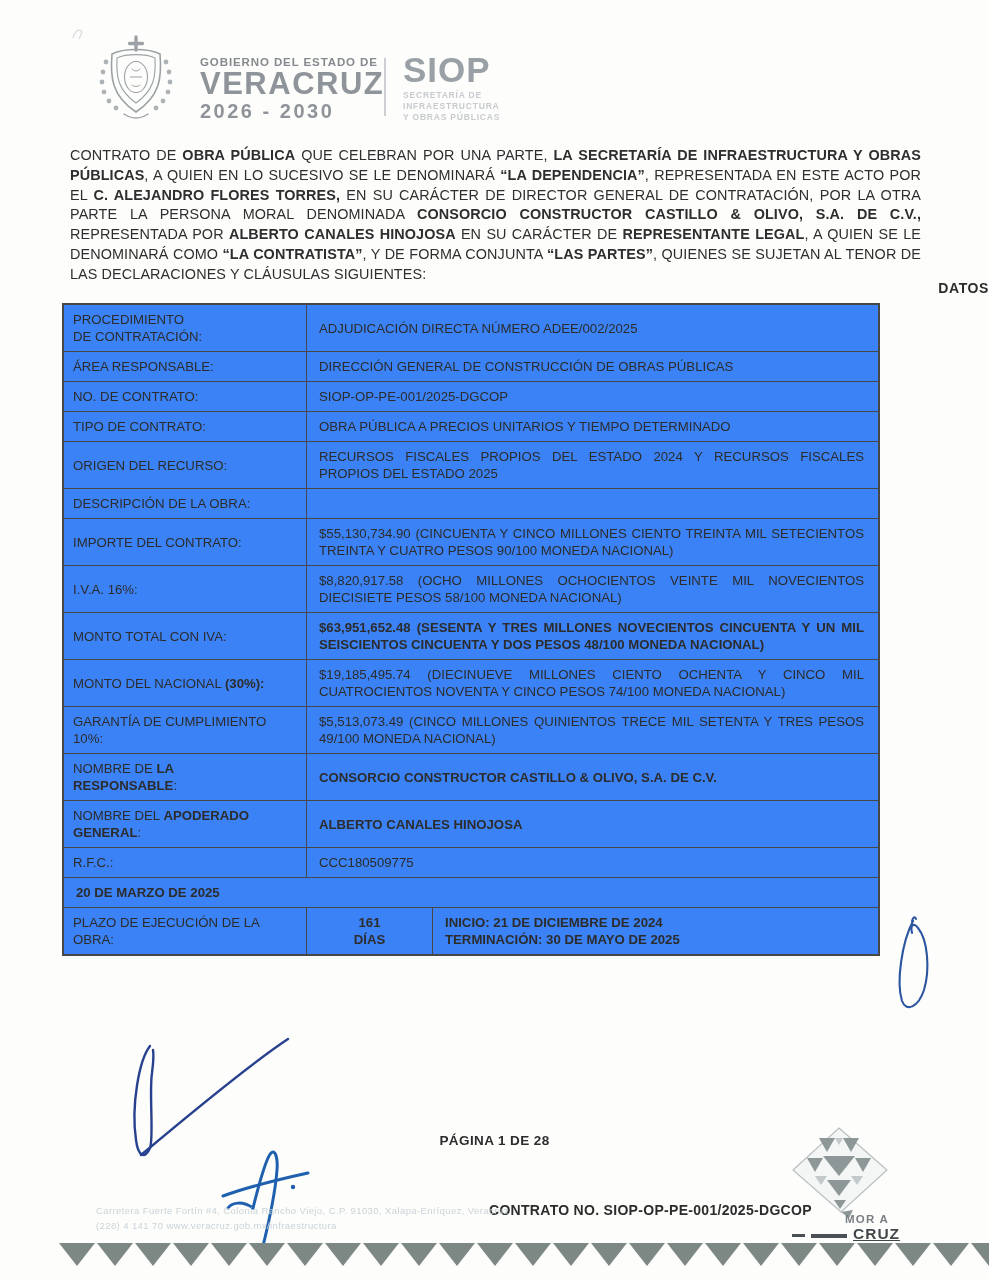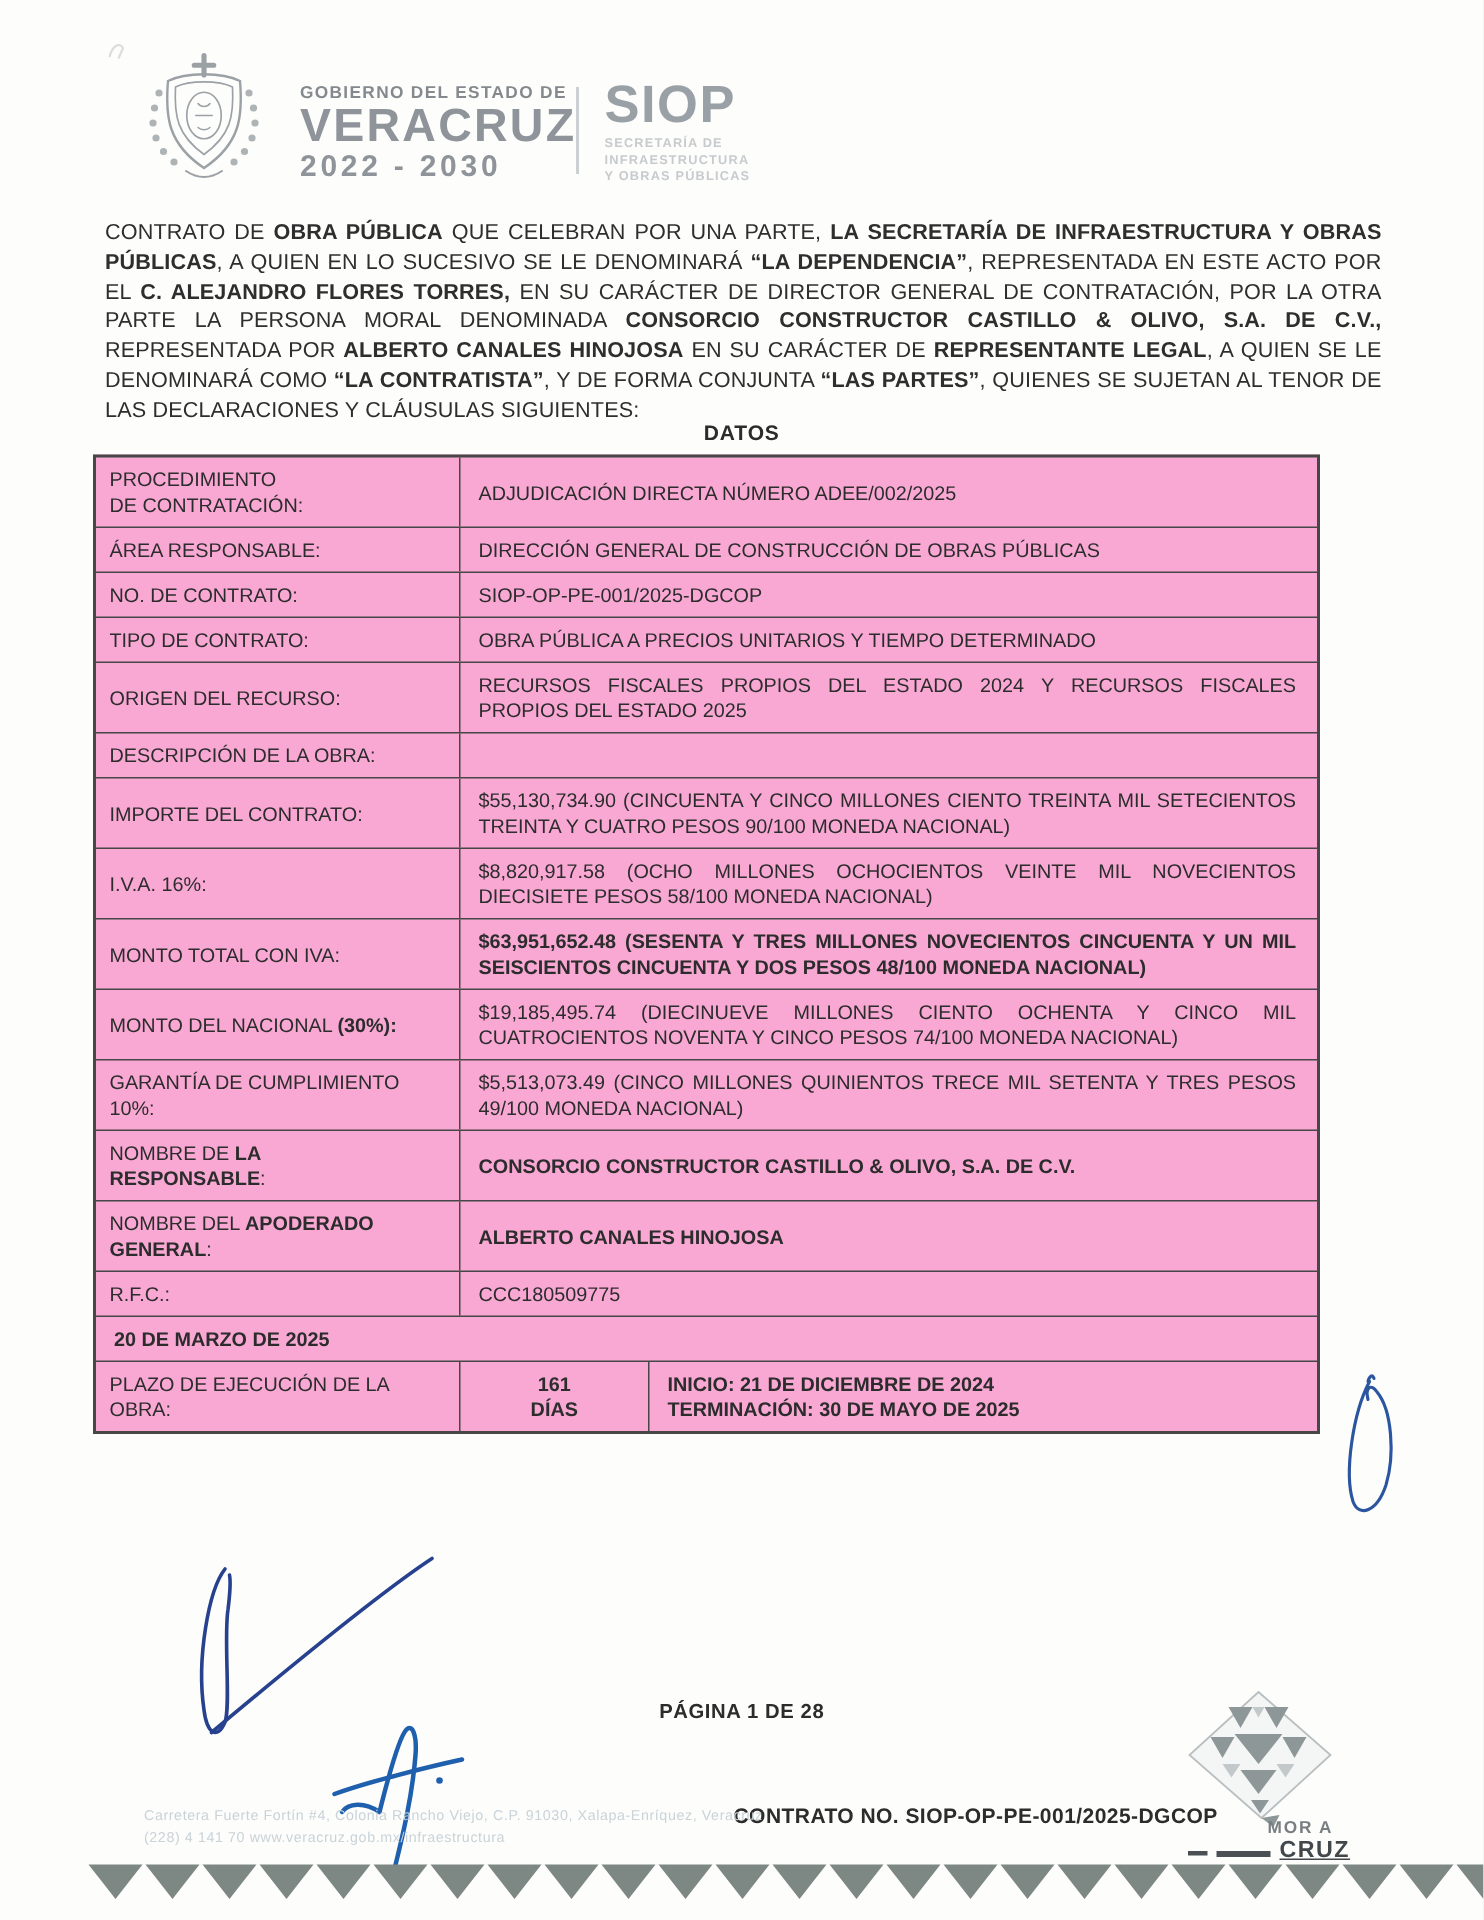--- a/index.html
+++ b/index.html
@@ -18,24 +18,24 @@
   .hdr-divider{position:absolute;left:384px;top:58px;width:2px;height:58px;background:#ccd0d2;}
   .siop-block{position:absolute;left:403px;top:52px;}
   .siop-word{font-size:35px;font-weight:800;letter-spacing:1px;color:#9aa1a6;line-height:36px;}
   .siop-sub{font-size:8.5px;font-weight:700;letter-spacing:.8px;color:#c7cbce;line-height:11px;margin-top:2px;}
   .artifact{position:absolute;left:70px;top:26px;width:18px;height:16px;}
   
   .intro{
     position:absolute;left:70px;top:146px;width:851px;margin:0;
     font-size:14.4px;line-height:19.8px;text-align:justify;color:#2e2e2e;letter-spacing:.1px;
   }
-  .datos{position:absolute;left:0;top:280px;width:100%;text-align:center;
+  .datos{position:absolute;left:0;top:280px;width:100%;text-align:right;
     font-weight:700;font-size:14px;letter-spacing:.6px;color:#2c2c2c;}
   
-  .tbl{position:absolute;left:62px;top:303px;width:818px;border:2px solid #474747;box-sizing:border-box;background:#f9a8d4;}
+  .tbl{position:absolute;left:62px;top:303px;width:818px;border:2px solid #474747;box-sizing:border-box;background:#3b82f6;}
   .t-row{display:flex;border-bottom:1.5px solid #474747;}
   .t-row:last-child{border-bottom:none;}
   .t-label{width:243px;min-width:243px;box-sizing:border-box;border-right:1.5px solid #474747;
     padding:6px 8px 6px 9px;display:flex;align-items:center;font-size:13.2px;line-height:17px;color:#2c2c2c;}
   .t-mid{width:126px;min-width:126px;box-sizing:border-box;border-right:1.5px solid #474747;
     display:flex;align-items:center;justify-content:center;text-align:center;
     padding:6px 4px;font-size:13.2px;line-height:17px;}
   .t-value{flex:1;box-sizing:border-box;padding:6px 14px 6px 12px;display:flex;align-items:center;
     font-size:13.2px;line-height:17px;color:#2c2c2c;}
   .t-value>div,.t-mid>div,.t-label>div{width:100%;}
@@ -88,21 +88,21 @@
           <circle cx="83" cy="38" r="2.4"></circle>
           <circle cx="84" cy="48" r="2.4"></circle>
         <circle cx="82" cy="58" r="2.4"></circle>
           <circle cx="77" cy="67" r="2.4"></circle>
           <circle cx="70" cy="74" r="2.4"></circle>
       </g>
     </svg>
     <div class="gov-block">
       <div class="gov-line">GOBIERNO DEL ESTADO DE</div>
       <div class="gov-state">VERACRUZ</div>
-      <div class="gov-period">2022 - 2030</div>
+      <div class="gov-period">2026 - 2030</div>
     </div>
     <div class="hdr-divider"></div>
     <div class="siop-block">
       <div class="siop-word">SIOP</div>
       <div class="siop-sub">
         <div>SECRETARÍA DE</div>
         <div>INFRAESTRUCTURA</div>
         <div>Y OBRAS PÚBLICAS</div>
       </div>
     </div>

